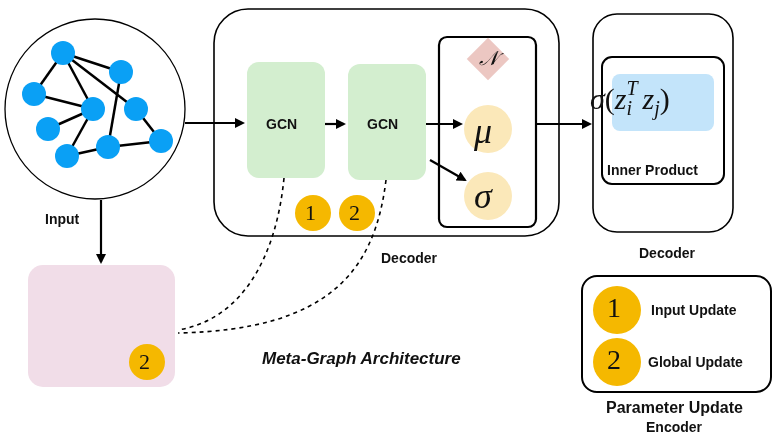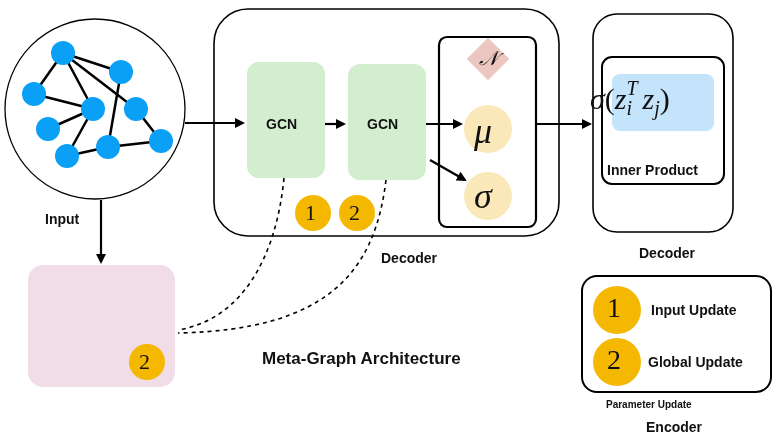--- a/index.html
+++ b/index.html
@@ -91,27 +91,27 @@
   <div class="lbl math" style="left:474px;top:110px;font-size:36px;font-weight:normal;">μ</div>
   <div class="lbl math" style="left:474px;top:175px;font-size:36px;font-weight:normal;">σ</div>
 
   <div class="lbl" style="left:305px;top:200px;font-size:22px;font-weight:normal;font-family:'Liberation Serif',serif;">1</div>
   <div class="lbl" style="left:349px;top:200px;font-size:22px;font-weight:normal;font-family:'Liberation Serif',serif;">2</div>
 
   <div class="lbl" style="left:381px;top:250px;font-size:14px;">Decoder</div>
 
   <div class="lbl" style="left:139px;top:349px;font-size:22px;font-weight:normal;font-family:'Liberation Serif',serif;">2</div>
 
-  <div class="lbl" style="left:262px;top:349px;font-size:17px;">Meta-Graph Architecture</div>
+  <div class="lbl" style="left:262px;top:349px;font-size:17px;font-style:italic;">Meta-Graph Architecture</div>
 
   <div class="lbl" style="left:590px;top:82px;font-size:30px;font-weight:normal;font-family:'Liberation Serif',serif;">
     <span class="math">σ</span><span>(</span><span class="math">z</span><span style="position:relative;display:inline-block;width:16px;height:10px;"><span class="math" style="position:absolute;left:0;top:-22px;font-size:20px;">T</span><span class="math" style="position:absolute;left:0;top:-2px;font-size:20px;">i</span></span><span class="math">z</span><span class="math" style="font-size:20px;vertical-align:-6px;">j</span><span>)</span>
   </div>
   <div class="lbl" style="left:607px;top:162px;font-size:14px;">Inner Product</div>
   <div class="lbl" style="left:627px;top:245px;font-size:14px;padding-left:12px;">Decoder</div>
 
   <div class="lbl" style="left:607px;top:292px;font-size:28px;font-weight:normal;font-family:'Liberation Serif',serif;">1</div>
   <div class="lbl" style="left:651px;top:302px;font-size:14px;">Input Update</div>
   <div class="lbl" style="left:607px;top:344px;font-size:28px;font-weight:normal;font-family:'Liberation Serif',serif;">2</div>
   <div class="lbl" style="left:648px;top:354px;font-size:14px;">Global Update</div>
-  <div class="lbl" style="left:606px;top:399px;font-size:10px;">Parameter Update</div>
+  <div class="lbl" style="left:606px;top:399px;font-size:16px;">Parameter Update</div>
   <div class="lbl" style="left:646px;top:419px;font-size:14px;">Encoder</div>
 </div>
 
 </body></html>

